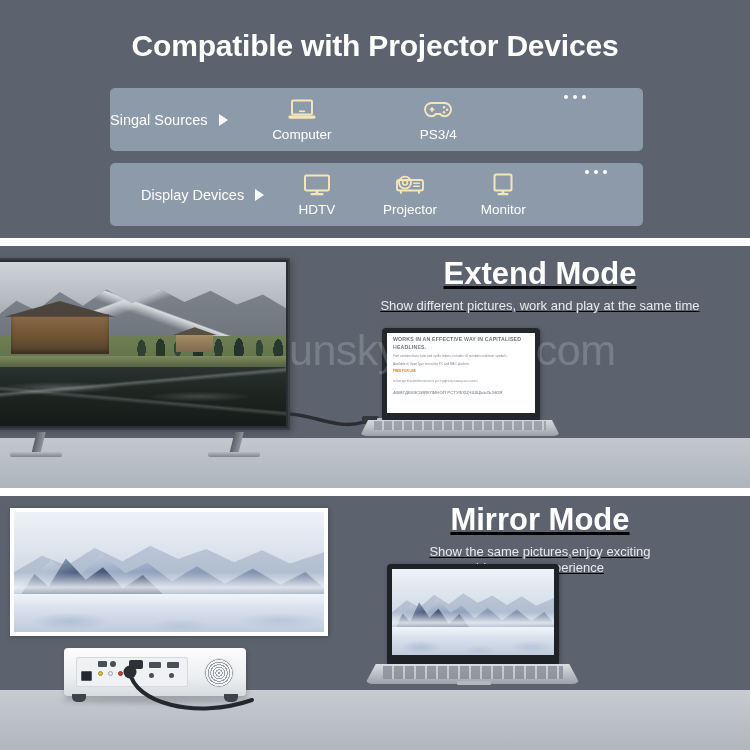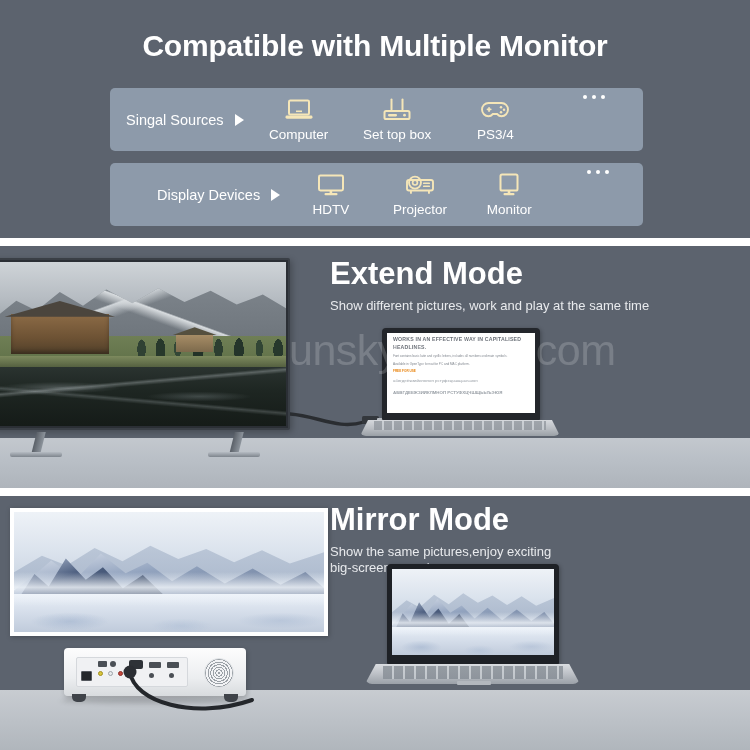--- a/index.html
+++ b/index.html
@@ -31,21 +31,20 @@
     border-radius:5px;
     display:flex; align-items:center;
   }
   #panel-sources  { top:88px; }
   #panel-displays { top:163px;padding-left:31px; }
 
   .panel-label {
     color:#ffffff;
     font-size:14.5px;
     white-space:nowrap;
-    margin-left:16px;
   }
   .panel-arrow {
     width:0;height:0;
     border-left:9px solid #ffffff;
     border-top:6px solid transparent;
     border-bottom:6px solid transparent;
     margin-left:11px; margin-right:6px;
     flex:none;
   }
   .dev-list { display:flex; align-items:flex-start; flex:1; height:100%; }
@@ -67,21 +66,21 @@
     position:absolute; left:0; width:750px; height:8px; background:#ffffff;
   }
   #div-1 { top:238px; }
   #div-2 { top:488px; }
 
   
   #sec-extend {
     position:absolute; left:0; top:246px; width:750px; height:242px;
     background:#5c636e; overflow:hidden;
   }
-  .mode-head { position:absolute; text-align:left; }
+  .mode-head { position:absolute; text-align:center;text-decoration:underline; }
   #extend-head { left:330px; top:12px; width:420px; }
   .mode-title {
     color:#ffffff; font-size:31px; font-weight:bold; line-height:1.05;
   }
   .mode-sub {
     color:#e8eaed; font-size:13px; margin-top:7px; line-height:1.25;
   }
 
   
   #extend-desk {
@@ -328,51 +327,39 @@
     color:rgba(255,255,255,.18);
     font-size:43px; letter-spacing:-0.5px; white-space:nowrap;
     pointer-events:none; z-index:60;
   }
 </style>
 </head>
 <body>
 
 <div id="sec-compat">
 
-  <div id="compat-title">Compatible with Multiple Monitor</div>
+  <div id="compat-title">Compatible with Projector Devices</div>
 
   <div class="device-panel" id="panel-sources">
     <span class="panel-label">Singal Sources</span>
     <span class="panel-arrow"></span>
 
     <div class="dev-list">
 
       <div class="dev-item">
         <span class="dev-icon">
           <svg width="30" height="24" viewBox="0 0 30 24">
             <rect x="5" y="2.5" width="20" height="14" rx="1.3" fill="none" stroke="#f5e6b8" stroke-width="2"></rect>
             <rect x="12" y="12.5" width="6" height="1.6" fill="#f5e6b8"></rect>
             <rect x="1.5" y="17.5" width="27" height="3.2" rx="1.4" fill="#f5e6b8"></rect>
           </svg>
         </span>
         <span class="dev-name">Computer</span>
       </div>
 
-      <div class="dev-item">
-        <span class="dev-icon">
-          <svg width="30" height="24" viewBox="0 0 30 24">
-            <rect x="8.5" y="0.5" width="2" height="12" rx="1" fill="#f5e6b8"></rect>
-            <rect x="19.5" y="0.5" width="2" height="12" rx="1" fill="#f5e6b8"></rect>
-            <rect x="2.5" y="13" width="25" height="8" rx="1.6" fill="none" stroke="#f5e6b8" stroke-width="2"></rect>
-            <rect x="6" y="16" width="9" height="2.4" rx="1.1" fill="#f5e6b8"></rect>
-            <circle cx="22.5" cy="17.2" r="1.4" fill="#f5e6b8"></circle>
-          </svg>
-        </span>
-        <span class="dev-name">Set top box</span>
-      </div>
 
       <div class="dev-item">
         <span class="dev-icon">
           <svg width="32" height="24" viewBox="0 0 32 24">
             <path d="M9.5 5h13c3.6 0 6.5 3 6.5 6.6s-2.9 6.6-6.5 6.6c-2.3 0-3.4-1.1-4.4-2.2h-4.2c-1 1.1-2.1 2.2-4.4 2.2C5.9 18.2 3 15.2 3 11.6S5.9 5 9.5 5z" fill="none" stroke="#f5e6b8" stroke-width="1.9"></path>
             <rect x="7.6" y="10.6" width="5" height="1.7" rx=".8" fill="#f5e6b8"></rect>
             <rect x="9.2" y="9" width="1.7" height="5" rx=".8" fill="#f5e6b8"></rect>
             <circle cx="22" cy="9.3" r="1.25" fill="#f5e6b8"></circle>
             <circle cx="25" cy="11.8" r="1.25" fill="#f5e6b8"></circle>
             <circle cx="22" cy="14.2" r="1.25" fill="#f5e6b8"></circle>

